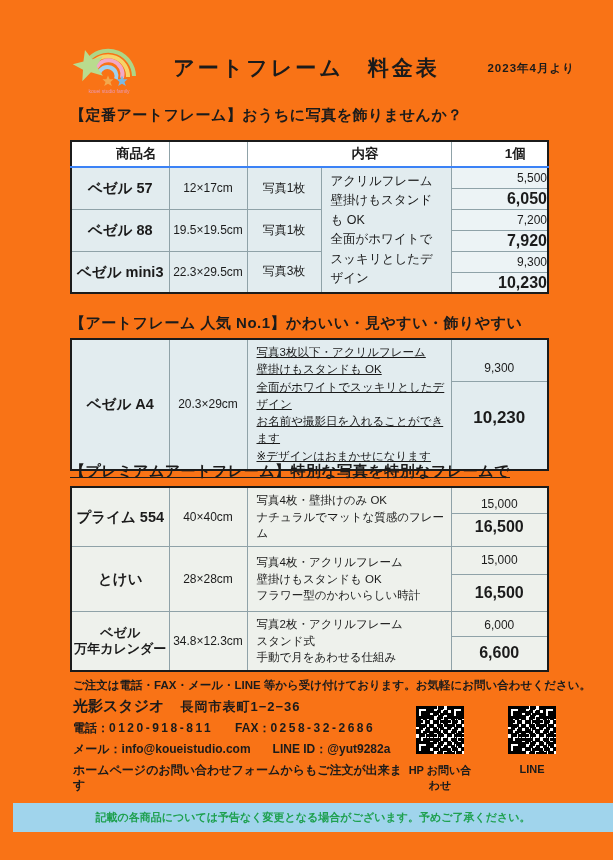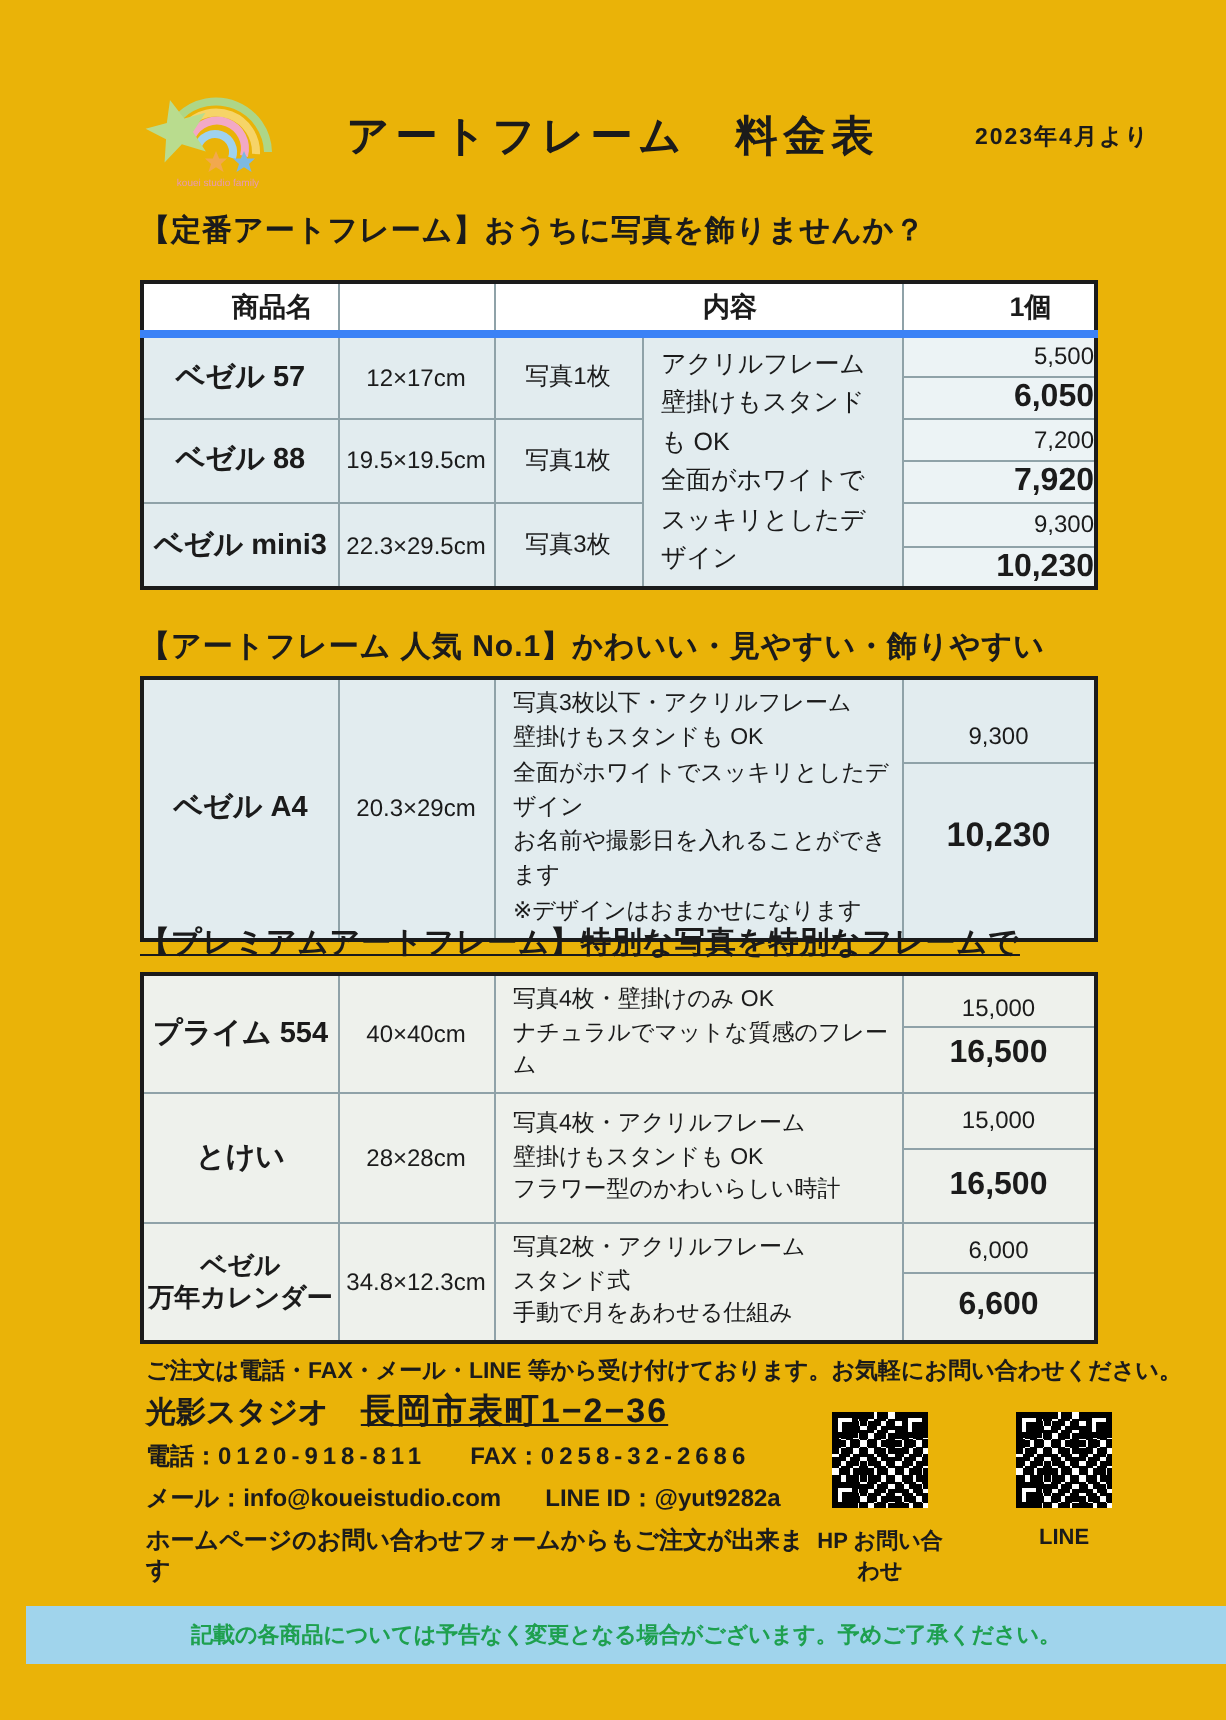--- a/index.html
+++ b/index.html
@@ -1,18 +1,18 @@
 <!DOCTYPE html>
 <html><head>
 <meta charset="utf-8">
 <style>
   * { margin:0; padding:0; box-sizing:border-box; }
   html,body { background:#fff; }
   body { font-family:"Liberation Sans","DejaVu Sans",sans-serif; color:#1b1b1b; }
-  .page { position:relative; width:613px; height:860px; background:#eab308; overflow:hidden; }
+  .page { position:relative; width:613px; height:860px; background:#f97316; overflow:hidden; }
 
   
   .logo { position:absolute; left:72px; top:38px; width:74px; height:58px; }
   .doc-title { position:absolute; left:0; top:54px; width:613px; text-align:center;
                font-size:21px; font-weight:bold; letter-spacing:3px; }
   .date-note { position:absolute; right:38px; top:61px; font-size:11.5px; font-weight:bold; letter-spacing:1px; }
 
   
   .sec-heading { position:absolute; left:70px; font-size:15px; font-weight:bold; letter-spacing:0.5px; }
 
@@ -25,29 +25,29 @@
   .cell-size  { font-size:12px; }
   .cell-photos{ font-size:12px; }
   .cell-desc  { text-align:left; padding:4px 6px 4px 9px; font-size:12.5px;
                 line-height:1.55; white-space:pre-line; }
   .price-ex  { font-size:12px; }
   .price-inc { font-size:16px; font-weight:bold; }
 
   
   .table1 { position:absolute; left:70px; top:140px; }
   .table1 th { height:26px; background:#ffffff; font-weight:bold; font-size:13.5px;
-               border-bottom:4px solid #3b82f6;padding-left:32px; }
+               border-bottom:2px solid #3b82f6;padding-left:32px; }
   .table1 td { background:#e2ecef; }
   .table1 td.price-ex, .table1 td.price-inc { background:#ecf3f5;text-align:right; }
   .table1 tr.sub { height:21px; }
 
   
   .table2 { position:absolute; left:70px; top:338px; }
   .table2 td { background:#e2ecef; height:98px; }
-  .table2 .cell-desc { font-size:11.5px; line-height:1.5; }
+  .table2 .cell-desc { font-size:11.5px; line-height:1.5;text-decoration:underline; }
 
   
   .table3 { position:absolute; left:70px; top:486px; }
   .table3 td { background:#eef1ec; }
   .table3 .cell-desc { font-size:11.5px; line-height:1.45; }
   .table3 tr.r1 td { height:46px; }
   .table3 tr.r2 td { height:64px; }
   .table3 tr.r3 td { height:56px; }
 
   
@@ -60,21 +60,21 @@
   .table2 .pstack .price-ex { flex:0 0 27px; }
   .table3 .r1 .pstack { height:46px; }
   .table3 .r2 .pstack { height:64px; }
   .table3 .r3 .pstack { height:56px; }
 
   
   .footer-intro { position:absolute; left:73px; top:678px; font-size:11.5px; font-weight:600; }
   .contact { position:absolute; left:73px; top:698px; width:330px; }
   .contact .row { margin-bottom:6px; font-size:12px; font-weight:600; line-height:15px; }
   .studio-name { font-size:15px; font-weight:bold; margin-right:16px; }
-  .address { font-size:17px; font-weight:bold; letter-spacing:1px;text-decoration:underline; }
+  .address { font-size:13px; font-weight:bold; letter-spacing:1px; }
   .num { letter-spacing:2.5px; }
   .gap { display:inline-block; width:22px; }
 
   .qr-block { position:absolute; top:706px; width:70px; text-align:center; }
   .qr-hp   { left:405px; }
   .qr-line { left:497px; }
   .qr { position:relative; width:48px; height:48px; margin:0 auto;
         background:
           repeating-conic-gradient(#000 0 25%, transparent 0 50%) 0 0/ 9px 9px,
           repeating-conic-gradient(#000 0 25%, #fff 0 50%) 0 0/ 7px 7px; }

